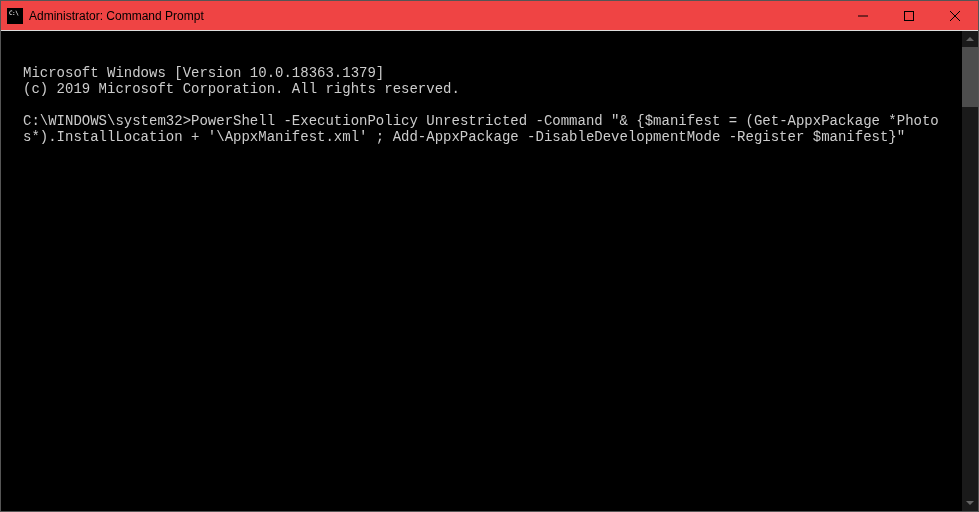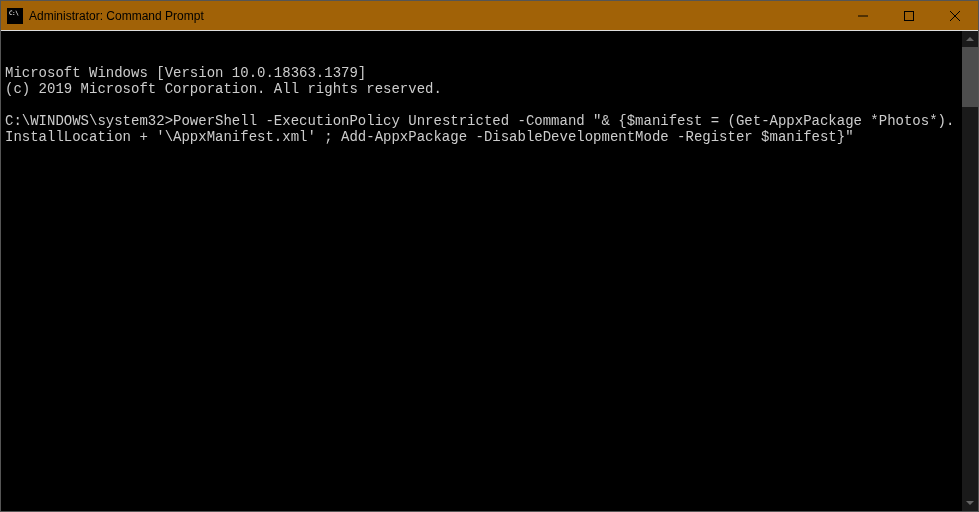--- a/index.html
+++ b/index.html
@@ -18,21 +18,21 @@
     .window {
       width: 979px;
       height: 512px;
       background: #fff;
       display: flex;
       flex-direction: column;
       border: 1px solid #555;
     }
     .titlebar {
       height: 30px;
-      background: #a16207;
+      background: #ef4444;
       display: flex;
       align-items: center;
       padding-left: 6px;
       border-bottom: 1px solid #ddd;
     }
     .titlebar-icon {
       width: 16px;
       height: 16px;
       margin-right: 6px;
       display: flex;
@@ -74,21 +74,21 @@
       width: 10px;
       height: 10px;
     }
     .terminal {
       flex: 1;
       background: #000;
       color: #ccc;
       font-family: "Consolas", "Courier New", monospace;
       font-size: 14px;
       line-height: 16px;
-      padding: 2px 4px;
+      padding: 2px 22px;
       white-space: pre-wrap;
       word-break: break-all;
       position: relative;
       overflow: hidden;
     }
     .terminal-content {
       width: calc(100% - 16px);
     }
     .scrollbar {
       position: absolute;

